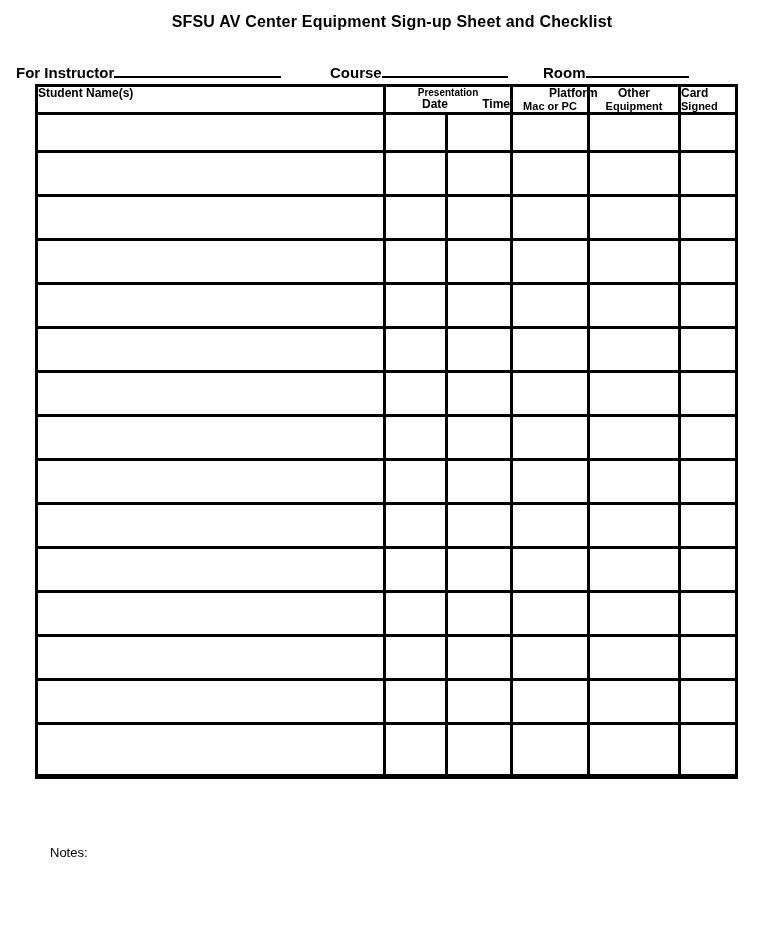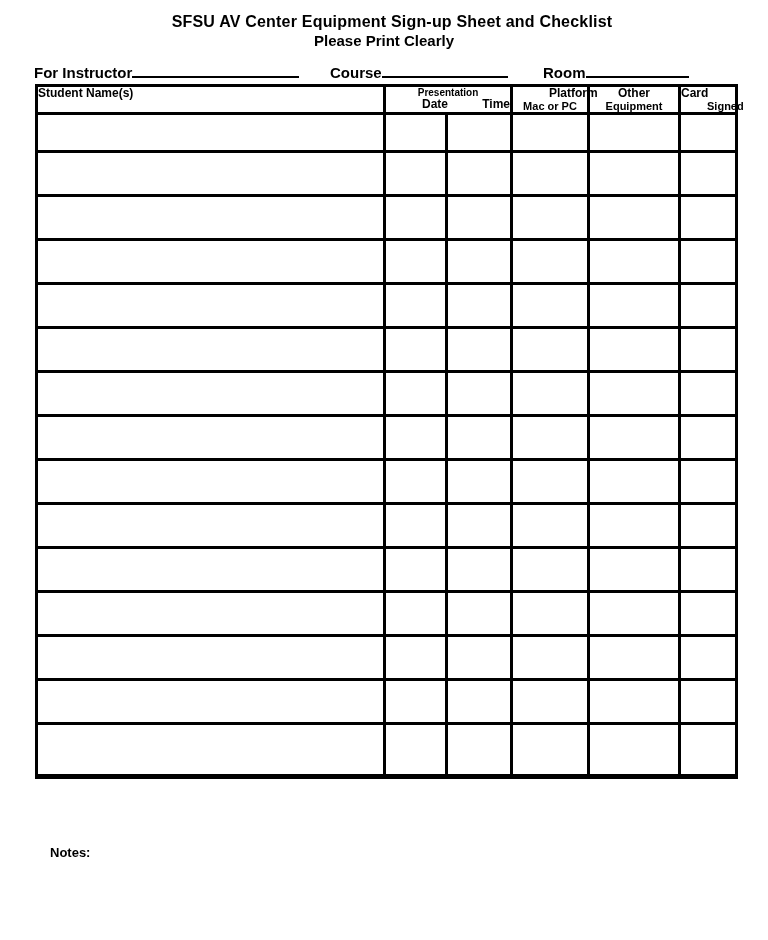--- a/index.html
+++ b/index.html
@@ -37,21 +37,21 @@
     font-size: 15px;
     font-weight: bold;
   }
   .field {
     position: absolute;
     top: 61px;
     font-size: 15px;
     font-weight: bold;
     white-space: nowrap;
   }
-  .field-instructor { left: 34px; }
+  .field-instructor { left: 16px; }
   .field-course     { left: 330px; }
   .field-room       { left: 543px; }
   .fill-line {
     display: inline-block;
     border-bottom: 2px solid #000;
     height: 15px;
     vertical-align: baseline;
   }
   .w167 { width: 167px; }
   .w126 { width: 126px; }
@@ -95,42 +95,41 @@
     font-weight: bold;
   }
   .th-platform { text-align: center; }
   .th-platform .line1 { font-size: 12px; margin-left: 36px; }
   .th-platform .line2 { font-size: 11px; }
   .th-other { text-align: center; padding-left: 12px; }
   .th-other .line1 { font-size: 12px; }
   .th-other .line2 { font-size: 11px; }
   .th-card { text-align: left; padding-left: 7px; }
   .th-card .line1 { font-size: 12px; }
-  .th-card .line2 { font-size: 11px; padding-left: 26px; }
+  .th-card .line2 { font-size: 11px; }
 
   tbody tr { height: 44px; }
   tbody tr.first { height: 38px; }
   tbody tr.last { height: 53px; }
   tbody tr.last td { border-bottom: 5px solid #000; }
 
   .notes {
     position: absolute;
     left: 50px;
     top: 845px;
     font-size: 13px;
-    font-weight: bold;
+    font-weight: normal;
   }
 </style>
 </head>
 <body>
 
 <div class="page">
 
   <h1 class="title">SFSU AV Center Equipment Sign-up Sheet and Checklist</h1>
-  <h2 class="subtitle">Please Print Clearly</h2>
 
   <div class="field field-instructor">
     <span>For Instructor</span><span class="fill-line w167"></span>
   </div>
   <div class="field field-course">
     <span>Course</span><span class="fill-line w126"></span>
   </div>
   <div class="field field-room">
     <span>Room</span><span class="fill-line w103"></span>
   </div>

